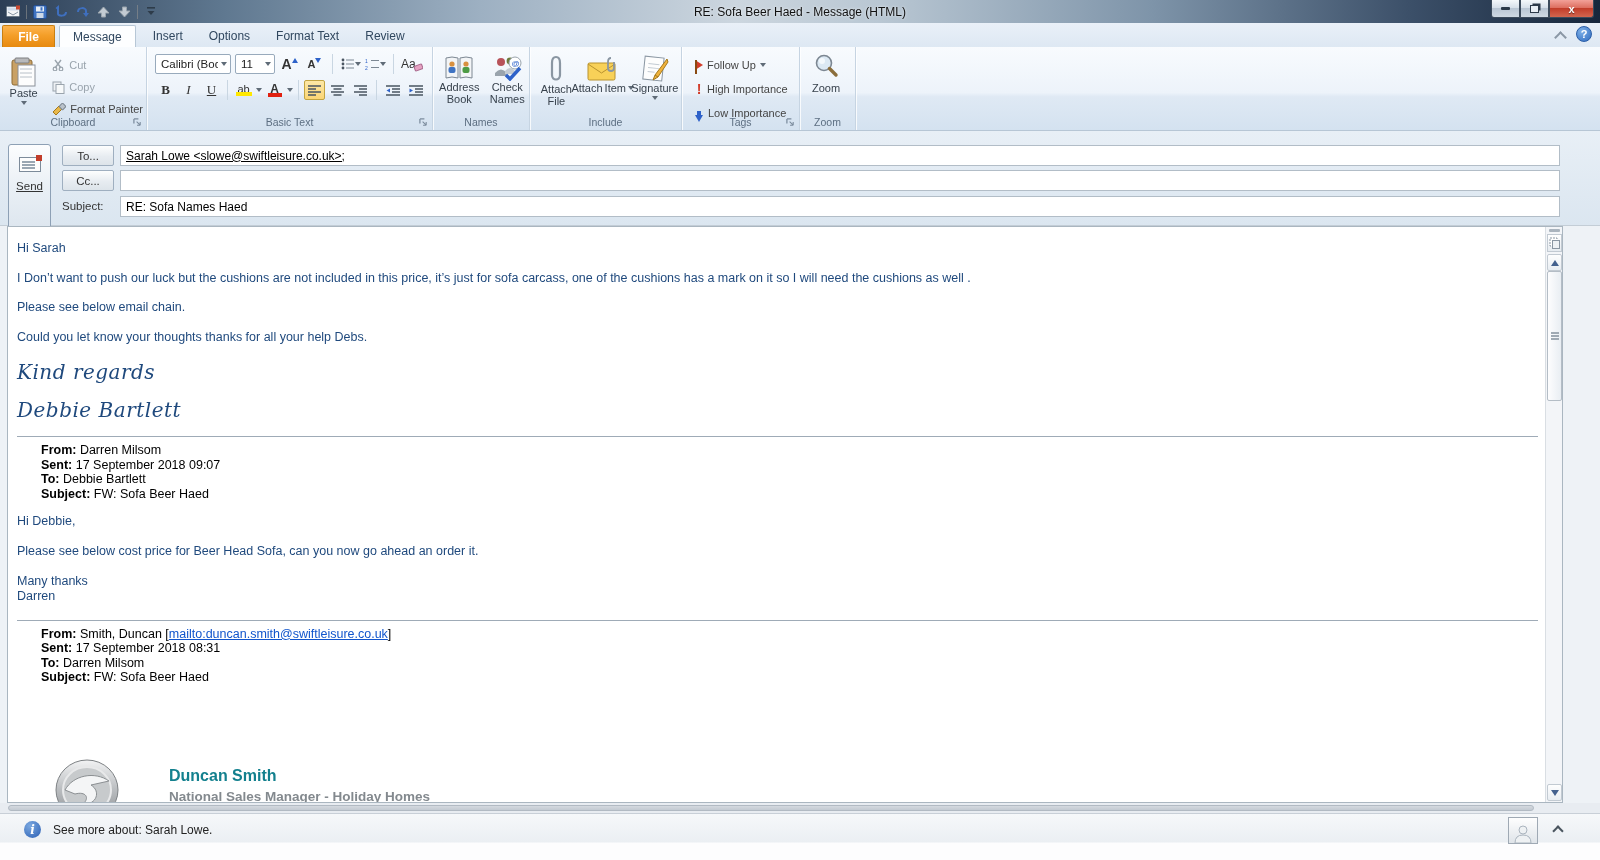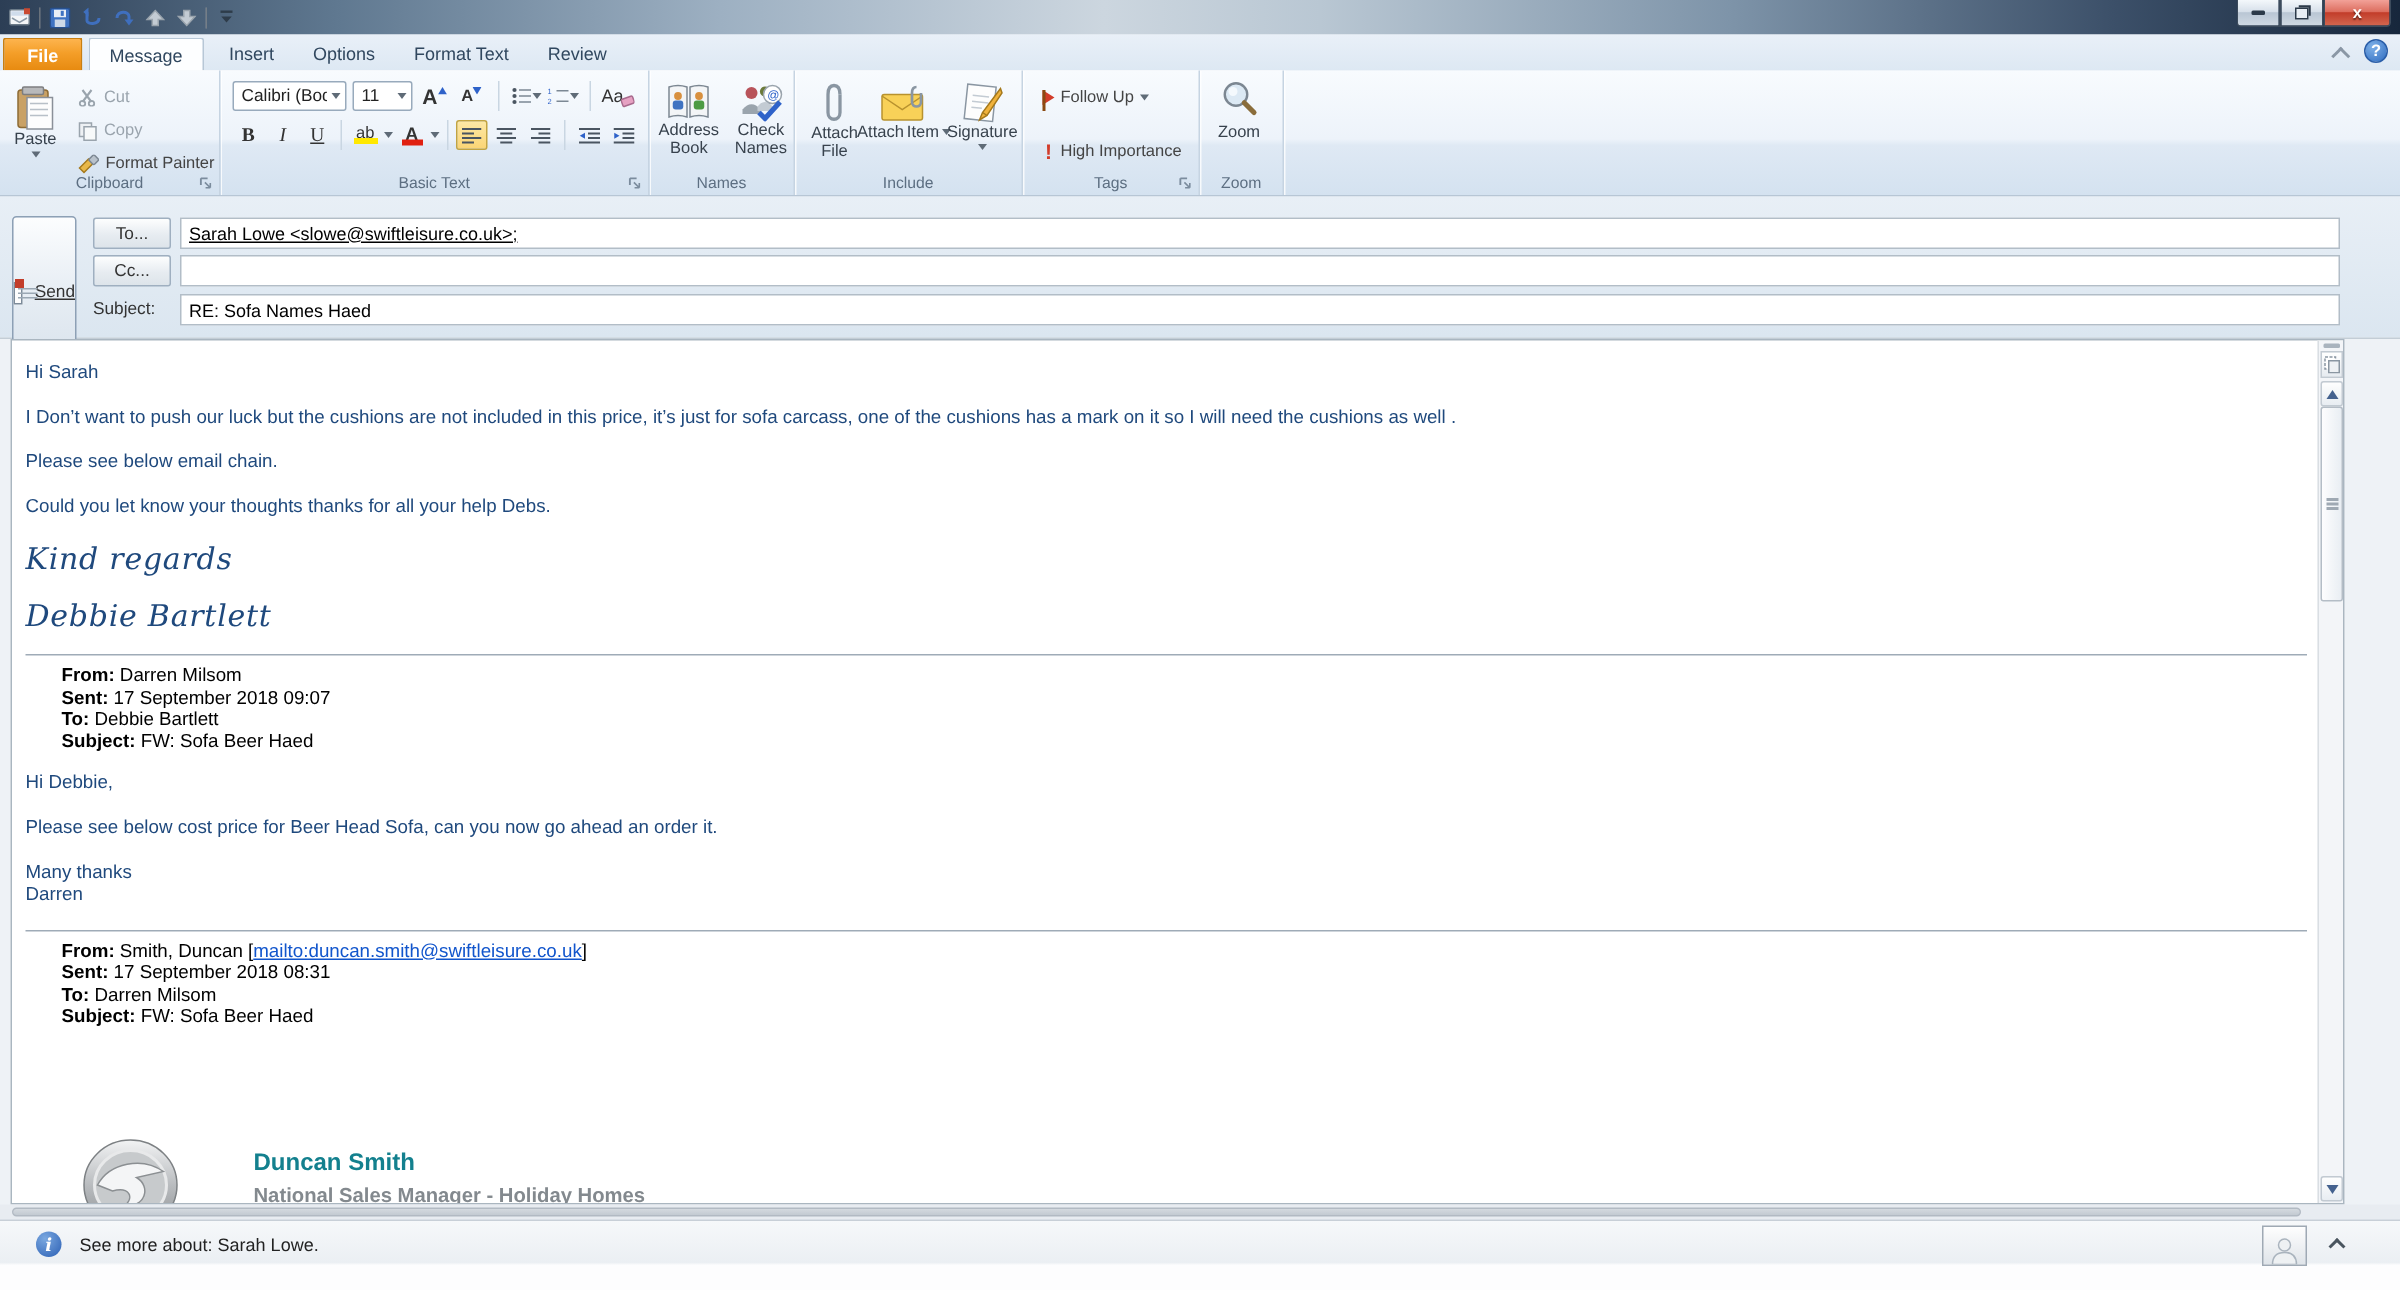--- a/index.html
+++ b/index.html
@@ -57,21 +57,21 @@
   
   .flag { width:0; height:0; border-top:5px solid transparent; border-bottom:5px solid transparent; border-left:8px solid #d23c2a; position:relative; }
   .flag:after { content:""; position:absolute; left:-8px; top:-5px; width:1.5px; height:14px; background:#8a4a12; }
   .blue-down { width:0; height:0; border-left:4px solid transparent; border-right:4px solid transparent; border-top:7px solid #2e62c9; position:relative; }
   .blue-down:before { content:""; position:absolute; left:-2px; top:-11px; width:4px; height:5px; background:#2e62c9; }
 
   
   .compose { position:absolute; top:131px; left:0; width:1600px; height:95px;
     background:linear-gradient(#e8eff6,#dbe6f0); border-bottom:1px solid #c3cdd6; }
   .sendbtn { position:absolute; left:8px; top:13px; width:43px; height:90px; border:1px solid #8da0b5; border-radius:3px;
-    background:linear-gradient(#fcfdfe,#e9eff5 50%,#dce5ee); display:flex; flex-direction:row; align-items:center; justify-content:flex-start; padding-top:12px; gap:8px; font-size:11.5px; color:#333;text-decoration:underline; }
+    background:linear-gradient(#fcfdfe,#e9eff5 50%,#dce5ee); display:flex; flex-direction:column; align-items:center; justify-content:flex-start; padding-top:12px; gap:8px; font-size:11.5px; color:#333;text-decoration:underline; }
   .envelope { width:22px; height:15px; background:#fdfdfd; border:1px solid #7d8b9a; position:relative; }
   .envelope:before { content:""; position:absolute; left:2px; top:3px; width:13px; height:1.5px; background:#9aa7b3; box-shadow:0 3px 0 #9aa7b3, 0 6px 0 #9aa7b3; }
   .envelope:after { content:""; position:absolute; right:-2px; top:-3px; width:6px; height:6px; background:#c23d2a; }
   .fieldbtn { position:absolute; left:62px; width:52px; height:21px; border:1px solid #9fafc0; border-radius:2px;
     background:linear-gradient(#fdfefe,#e7ecf1 55%,#dde4ea); font-size:11.5px; color:#333; display:flex; align-items:center; justify-content:center; }
   .field { position:absolute; left:120px; width:1440px; height:21px; background:#fff; border:1px solid #b2bdc7; font-size:12px; color:#000; display:flex; align-items:center; padding:0 5px; }
   .subj-label { position:absolute; left:62px; font-size:11.5px; color:#333; }
   .recipient { text-decoration:underline; }
 
   
@@ -159,20 +159,21 @@
           </svg>
       </span>
       <span class="qat-sep"></span>
       <span class="qicon">
         <svg width="10" height="11" viewBox="0 0 10 11">
             <rect x="1" y="1" width="8" height="1.6" fill="#2e3c4a"></rect>
             <path d="M1.5 5 L8.5 5 L5 9 Z" fill="#2e3c4a"></path>
           </svg>
       </span>
     </div>
+    <div class="win-title">RE: Sofa Beer Haed   -   Message (HTML)</div>
     <div class="win-controls">
       <div class="wbtn min">
           <span class="glyph-min"></span>
         </div>
       <div class="wbtn">
           <span class="glyph-restore"></span>
         </div>
       <div class="wbtn close">
           <span class="glyph-x">x</span>
         </div>
@@ -405,21 +406,21 @@
               <path d="M14 20 L17 22" stroke="#a5791c"></path>
             </svg>
           <span>Signature</span>
           <span class="arr-dn" style="margin-top:2px;"></span>
         </div>
       </div>
       <div class="glabel">Include</div>
     </div>
 
     <div class="rgroup" style="width:118px;">
-      <div style="display:flex; flex-direction:column; gap:16px; padding:8px 0 0 10px;">
+      <div style="display:flex; flex-direction:column; gap:4px; padding:8px 0 0 10px;">
         <div class="sbtn">
           <span class="flag"></span>
           <span>Follow Up</span>
           <span class="arr-dn"></span>
         </div>
         <div class="sbtn">
           <span style="color:#d23c2a; font-weight:bold; font-size:14px; width:8px; text-align:center;">!</span>
           <span>High Importance</span>
         </div>
         <div class="sbtn">

